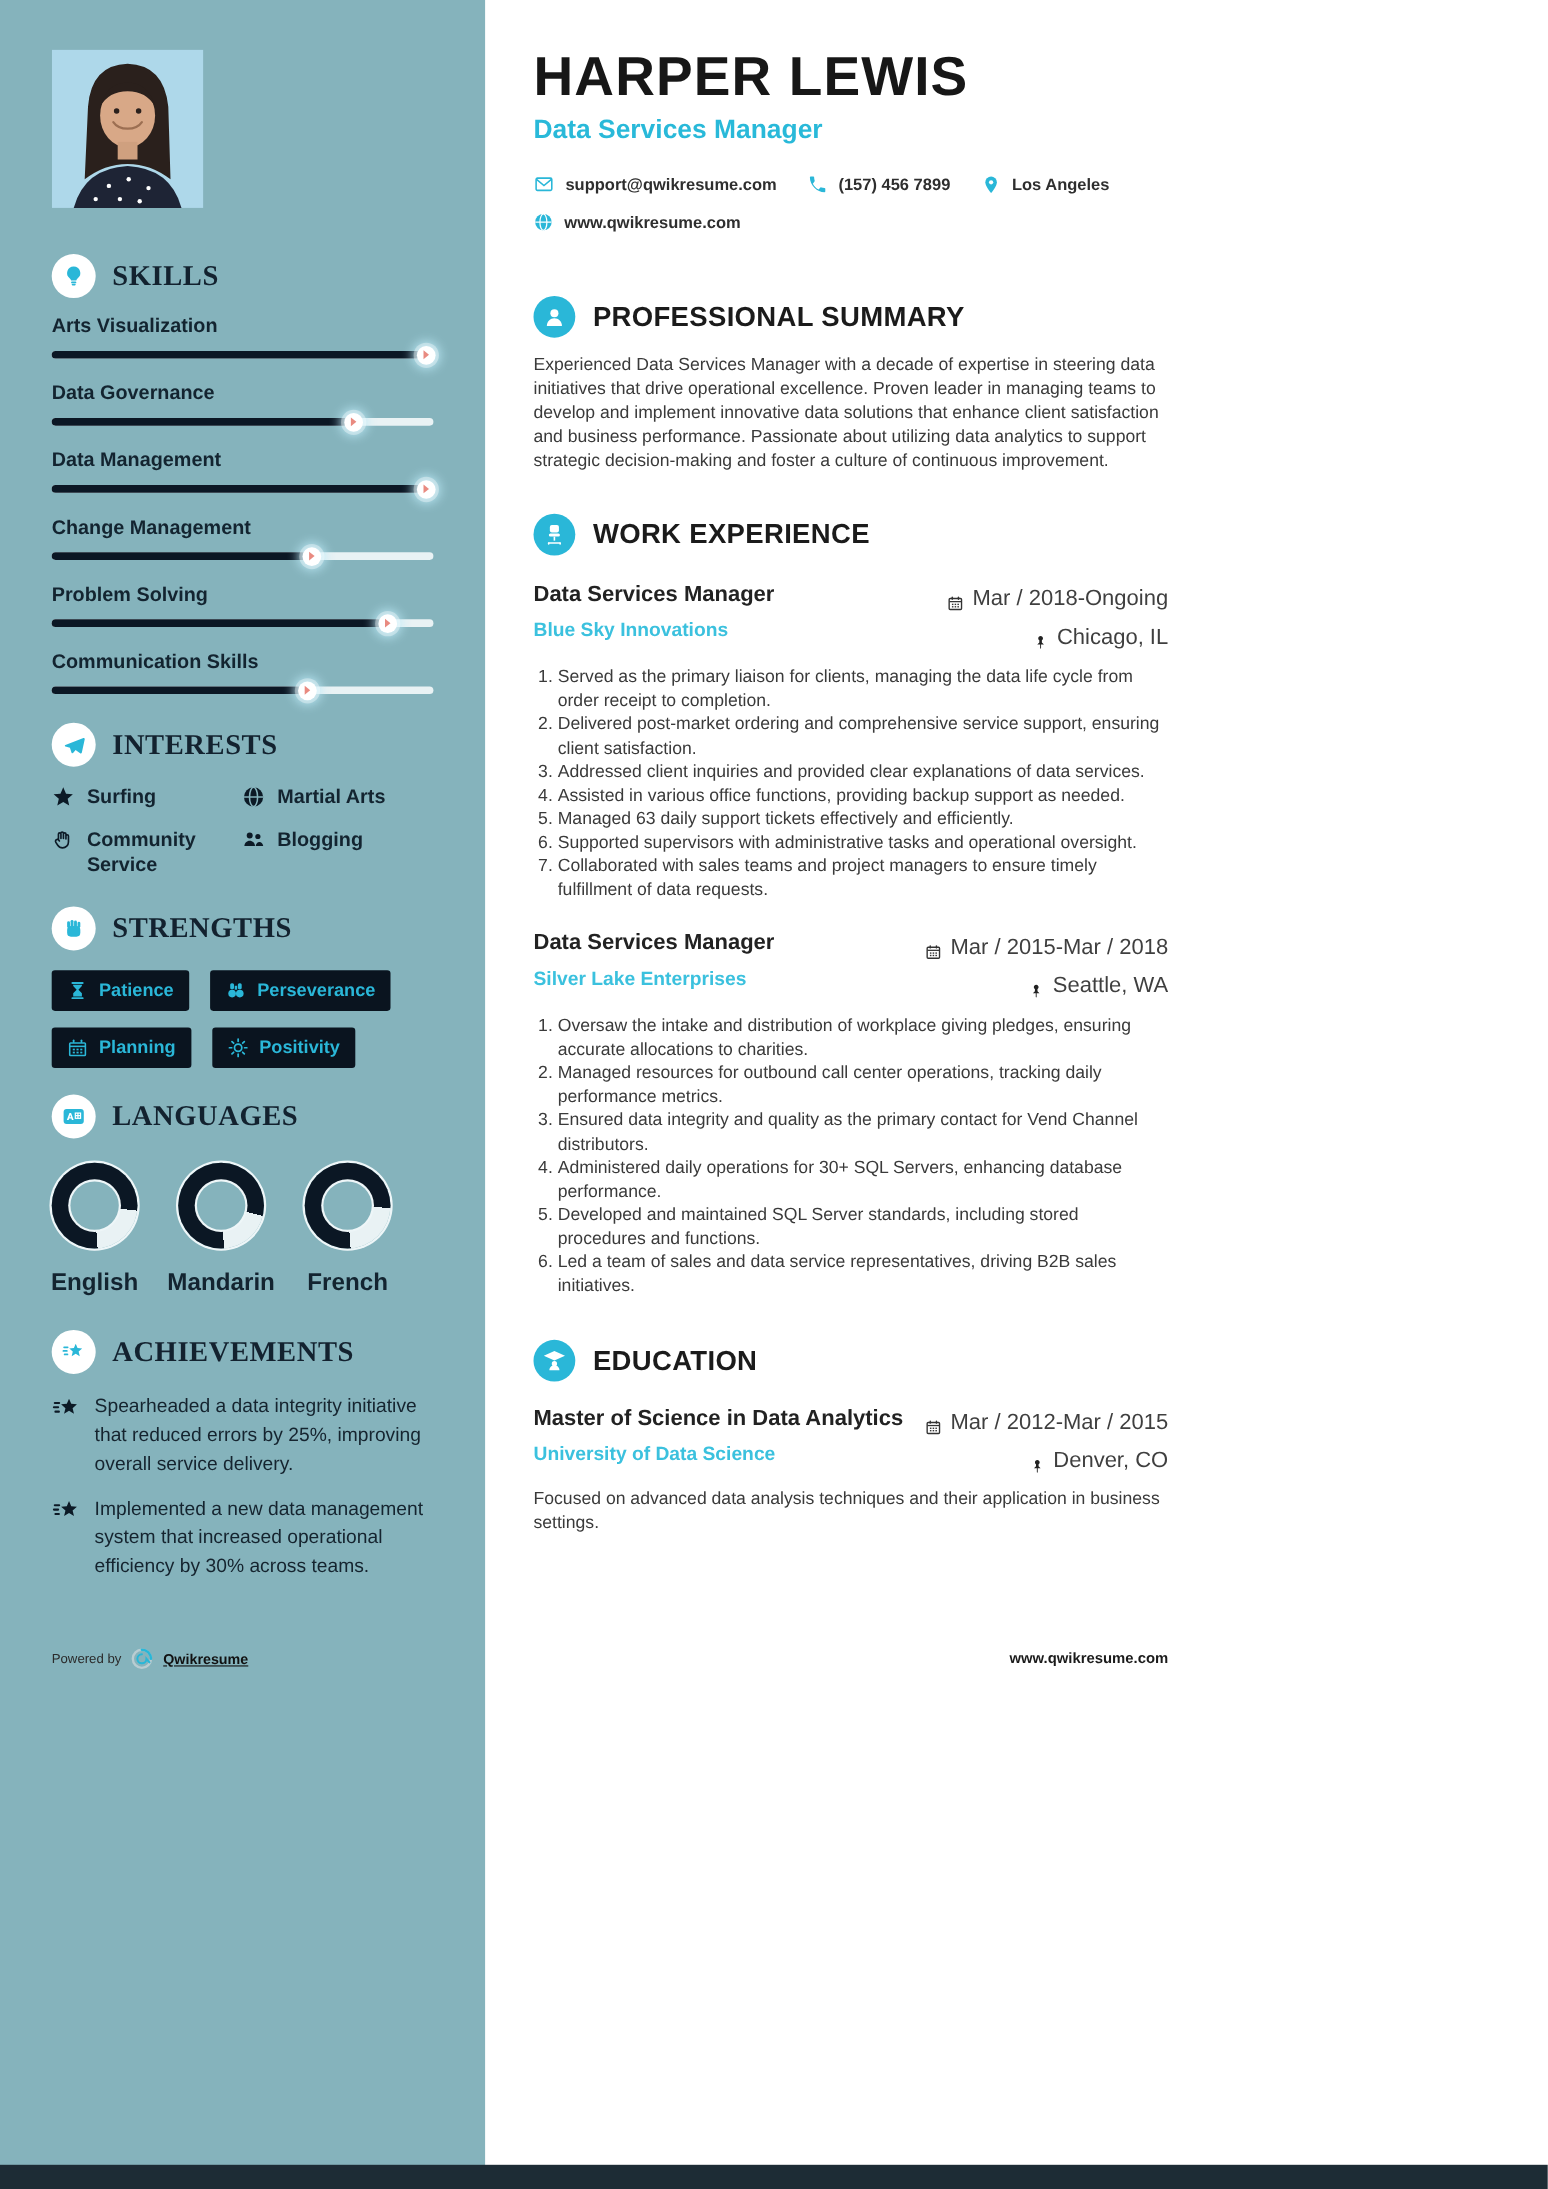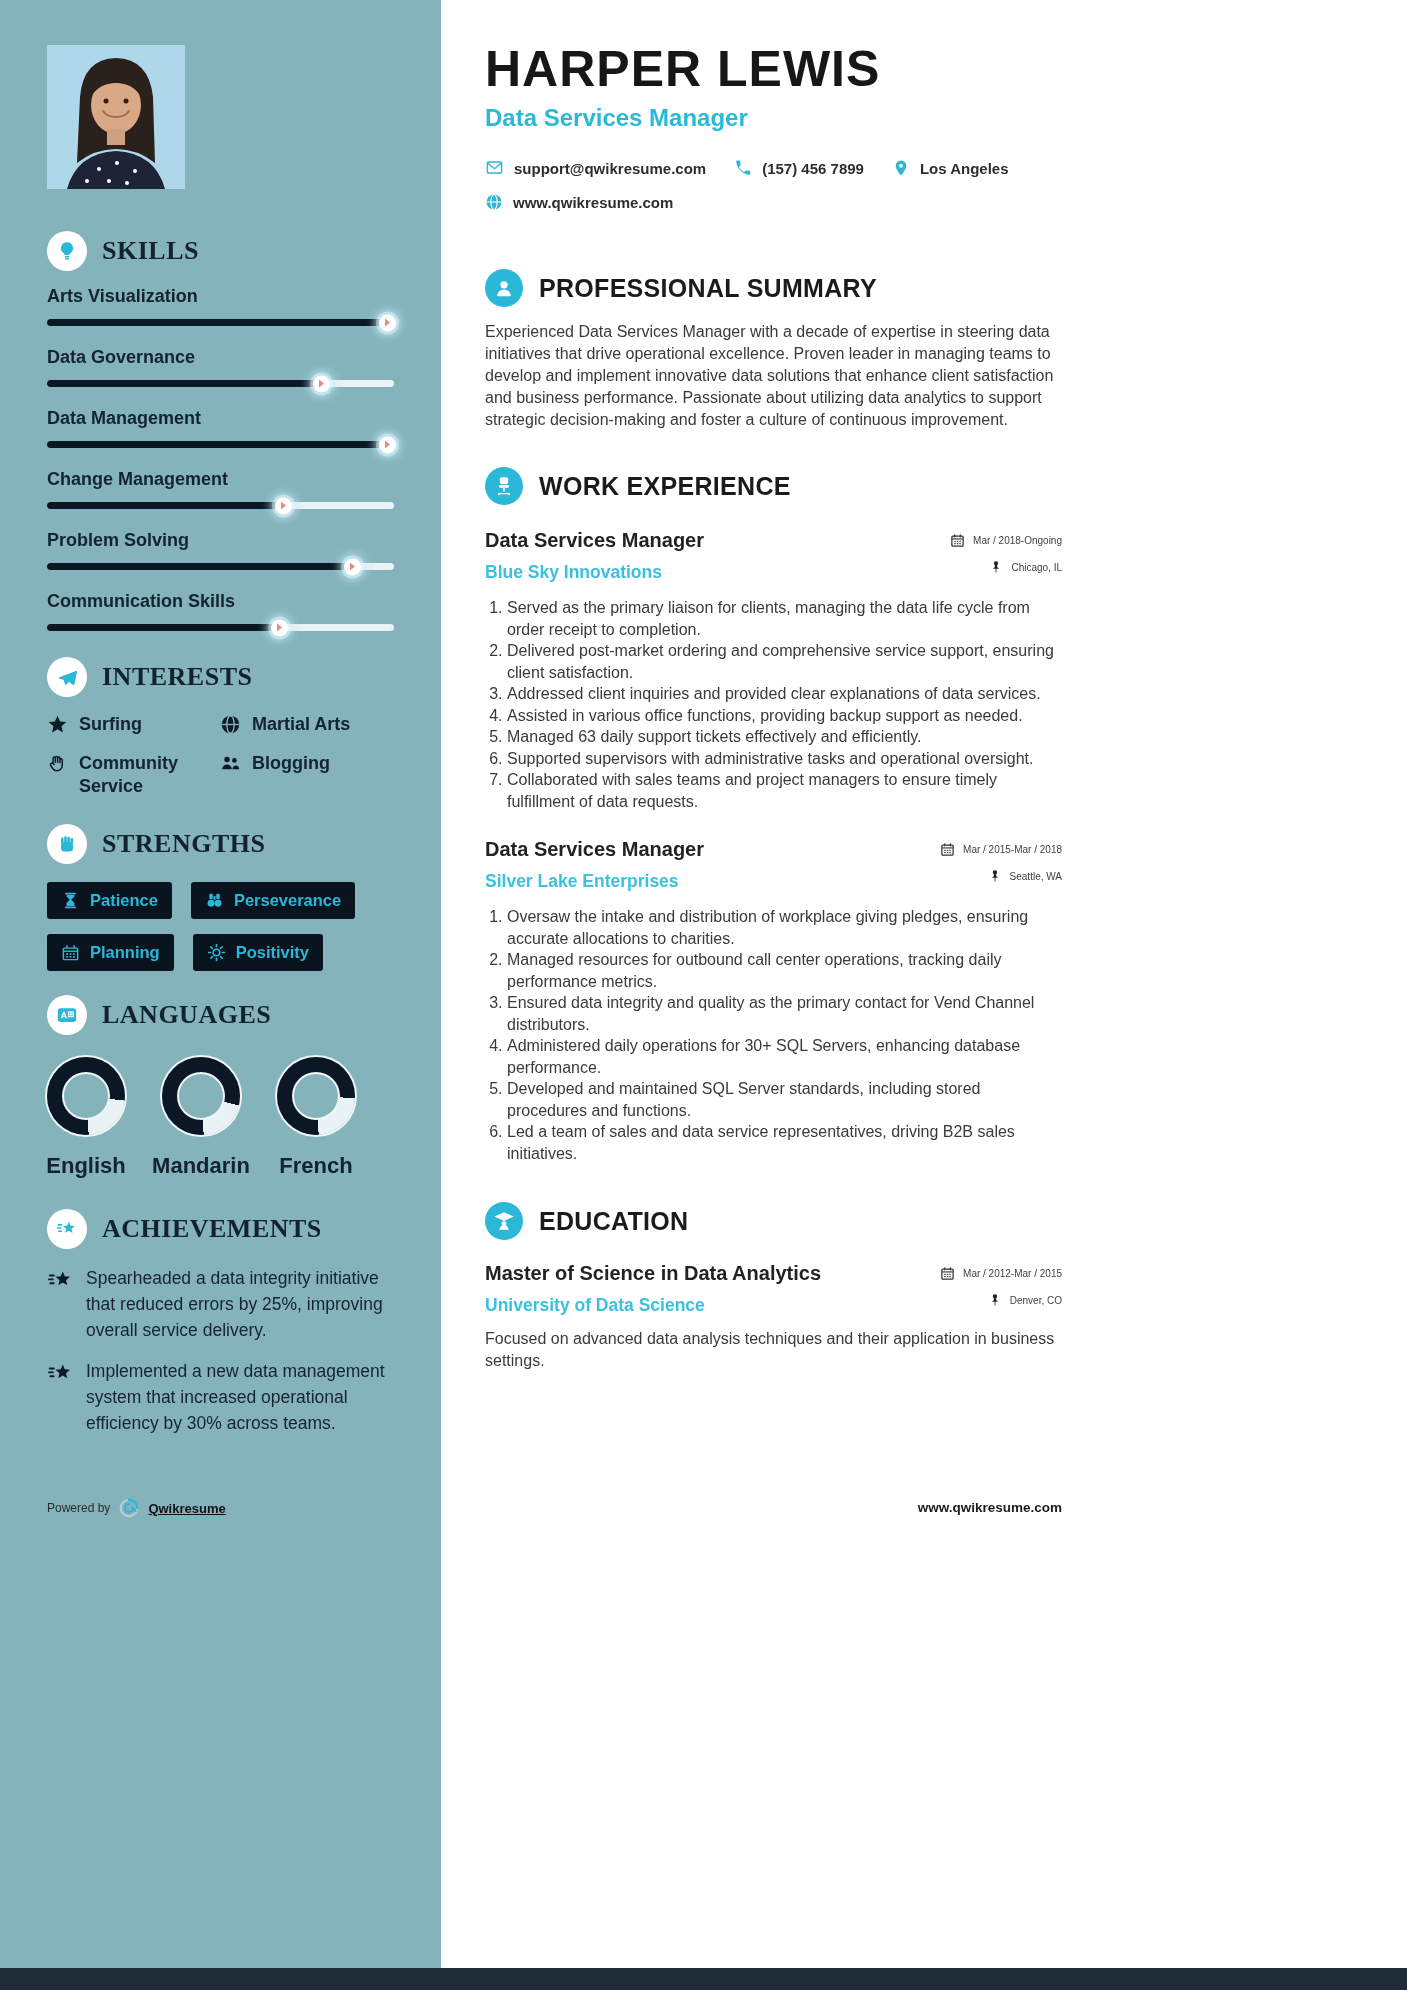--- a/index.html
+++ b/index.html
@@ -84,22 +84,22 @@
   .main-title { font-size:25px; font-weight:800; color:#1b1b1b; letter-spacing:.3px; }
 
   .summary-head { margin-top:58px; }
   .para { margin-top:14px; font-size:16px; line-height:22px; color:#3a3a3a; }
 
   .we-head { margin-top:36px; }
   .jobhead { display:flex; justify-content:space-between; margin-top:24px; }
   .job-title { font-size:20px; font-weight:700; color:#222; }
   .job-company { margin-top:10px; font-size:17.5px; font-weight:600; color:#3bc1de; }
   .jobmeta { text-align:right; }
-  .meta-line { display:flex; justify-content:flex-end; align-items:center; gap:8px;
-               font-size:10px; color:#3f3f3f; }
+  .meta-line { display:flex; justify-content:flex-end; align-items:flex-end; gap:8px;
+               font-size:20px; color:#3f3f3f; }
   .meta-line.loc { margin-top:12px; }
   .jobhead .meta-line:first-child { margin-top:4px; }
 
   ol.bullets { margin-top:14px; padding-left:22px; }
   ol.bullets li { font-size:16px; line-height:21.5px; color:#3a3a3a; }
   .job2 { margin-top:26px; }
 
   .edu-head { margin-top:38px; }
   .edu-desc { margin-top:12px; }
 </style>

